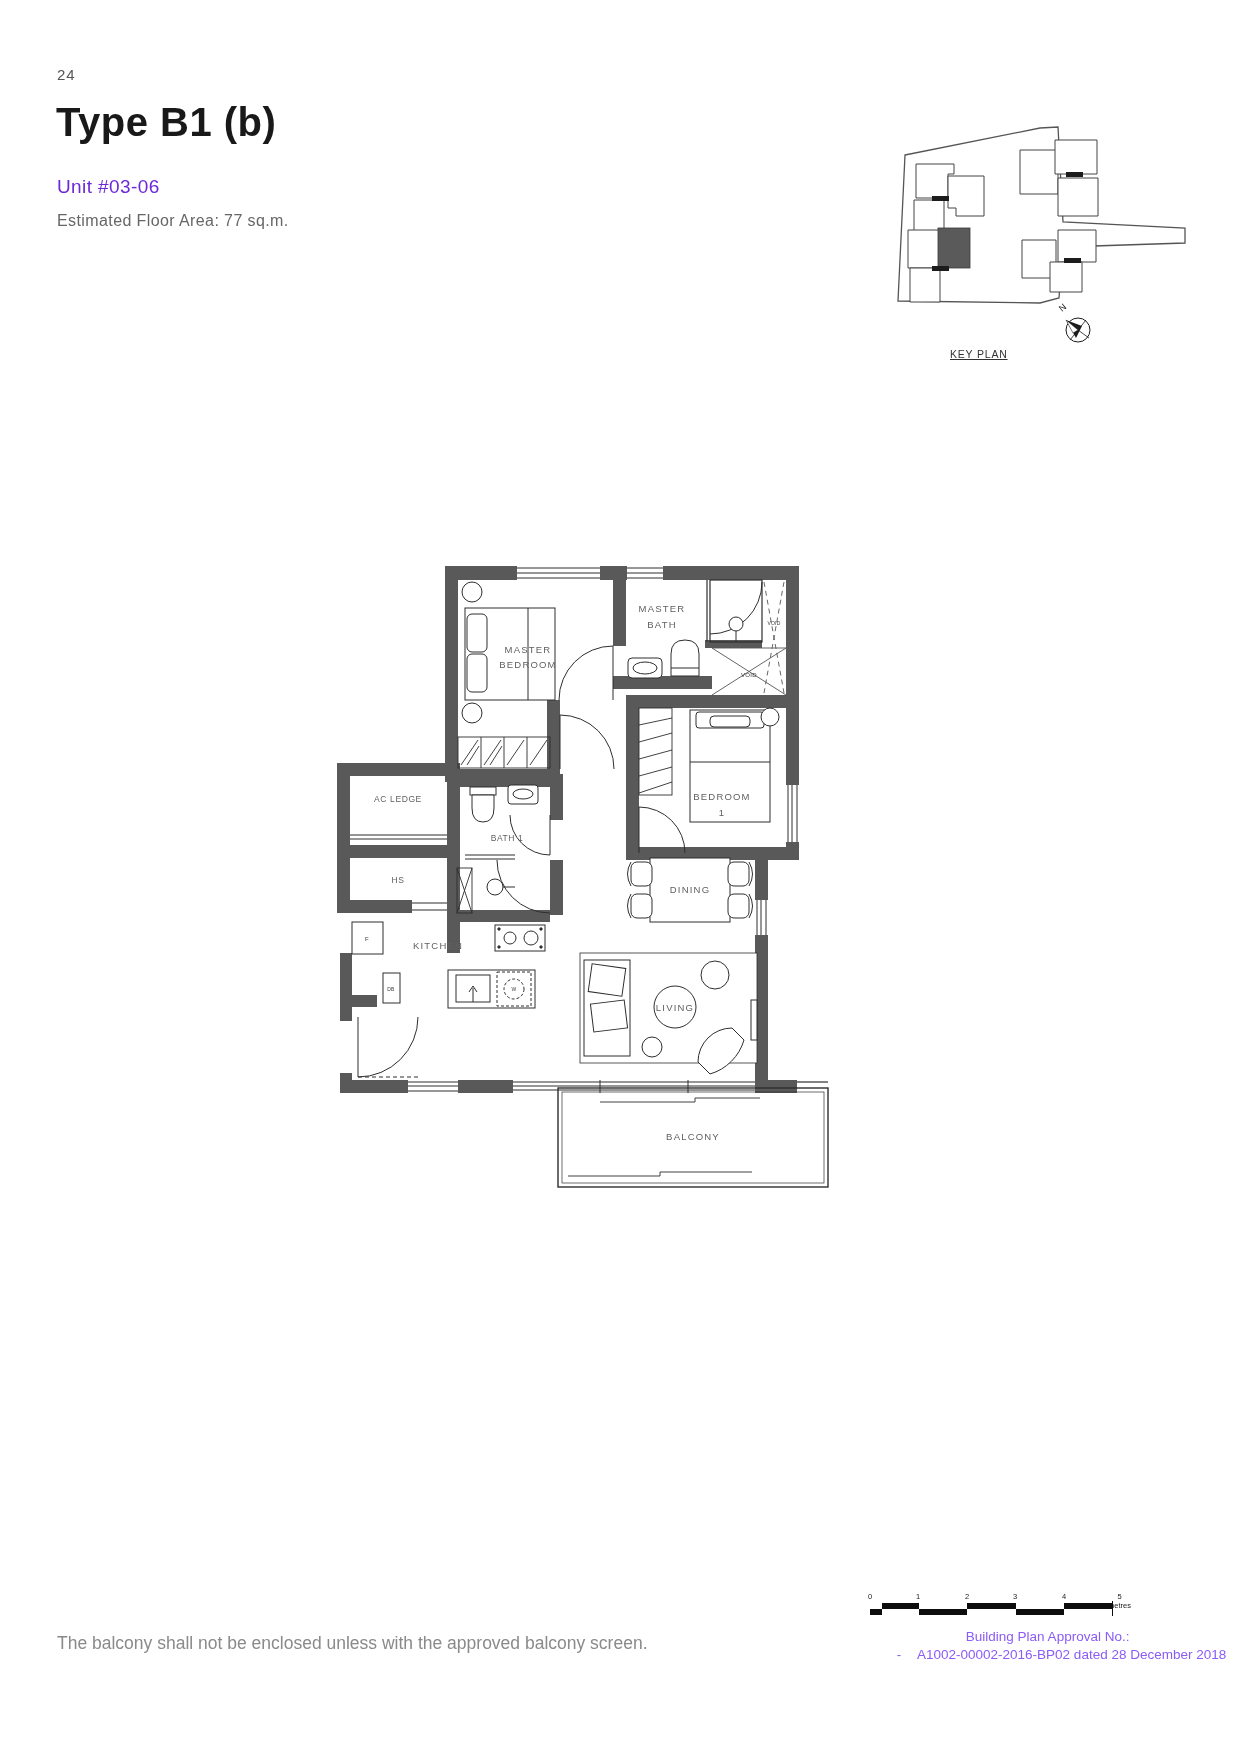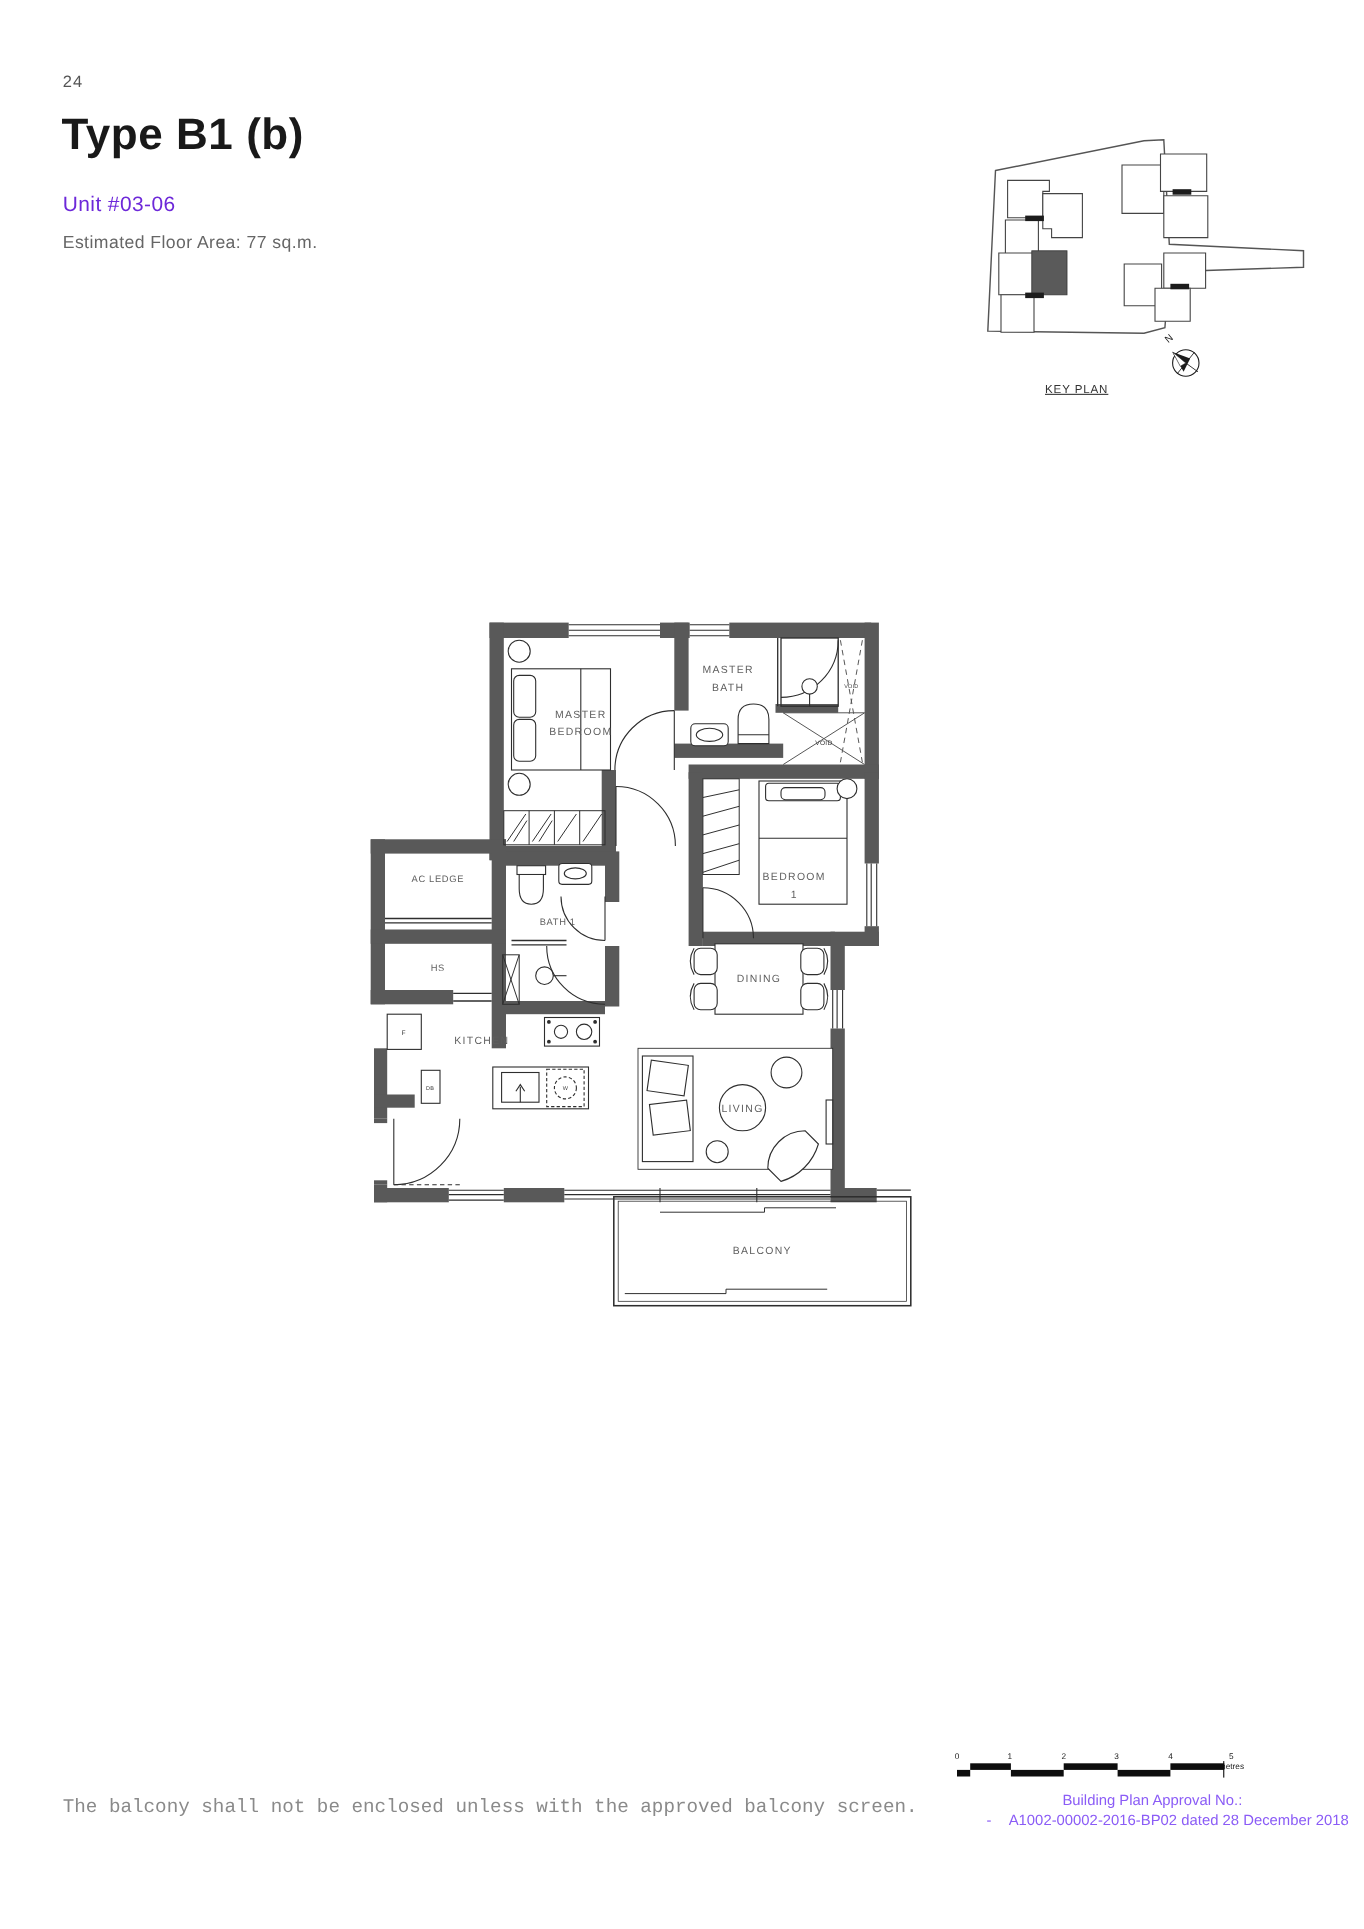--- a/index.html
+++ b/index.html
@@ -6,21 +6,21 @@
   #page{position:relative;width:1240px;height:1754px;background:#ffffff;overflow:hidden;
         font-family:"Liberation Sans",sans-serif;text-align:center;}
   .pagenum{position:absolute;left:57px;top:66px;font-size:15px;color:#555;letter-spacing:1px;}
   .title{position:absolute;left:56px;top:100px;font-size:40px;font-weight:700;color:#191919;letter-spacing:0.5px;}
   .sub1{position:absolute;left:57px;top:176px;font-size:19px;color:#6d28d9;letter-spacing:0.4px;}
   .sub2{position:absolute;left:57px;top:212px;font-size:16px;color:#666;letter-spacing:0.4px;}
   .keyplan-wrap{position:absolute;left:880px;top:100px;width:330px;height:260px;}
   .keyplan-label{position:absolute;left:70px;top:212px;font-size:10.5px;color:#333;
                  text-decoration:underline;letter-spacing:0.8px;margin-top:36px;}
   .plan-wrap{position:absolute;left:300px;top:550px;width:560px;height:665px;}
-  .notes{position:absolute;left:57px;top:1630px;font-family:Liberation Mono, monospace;
+  .notes{position:absolute;left:57px;top:1630px;font-family:Liberation Sans, sans-serif;
          font-size:17.5px;color:#8a8a8a;line-height:26px;}
   .approval{position:absolute;left:869px;top:1628px;font-size:13.5px;color:#8b5cf6;line-height:18px;}
   .approval .row2{display:flex;}
   .approval .dash{width:36px;padding-left:12px;}
   .scalebar{position:absolute;left:870px;top:1592px;width:260px;height:30px;}
   .scalebar .lbl{position:absolute;top:0;font-size:7.5px;color:#222;}
   .scalebar .bar{position:absolute;top:11px;left:0;width:243px;height:12px;}
   .scalebar .seg{position:absolute;background:#0d0d0d;height:6px;}
   .scalebar .endtick{position:absolute;left:242px;top:9px;width:1px;height:15px;background:#0d0d0d;}
   svg text{font-family:"Liberation Sans",sans-serif;}

